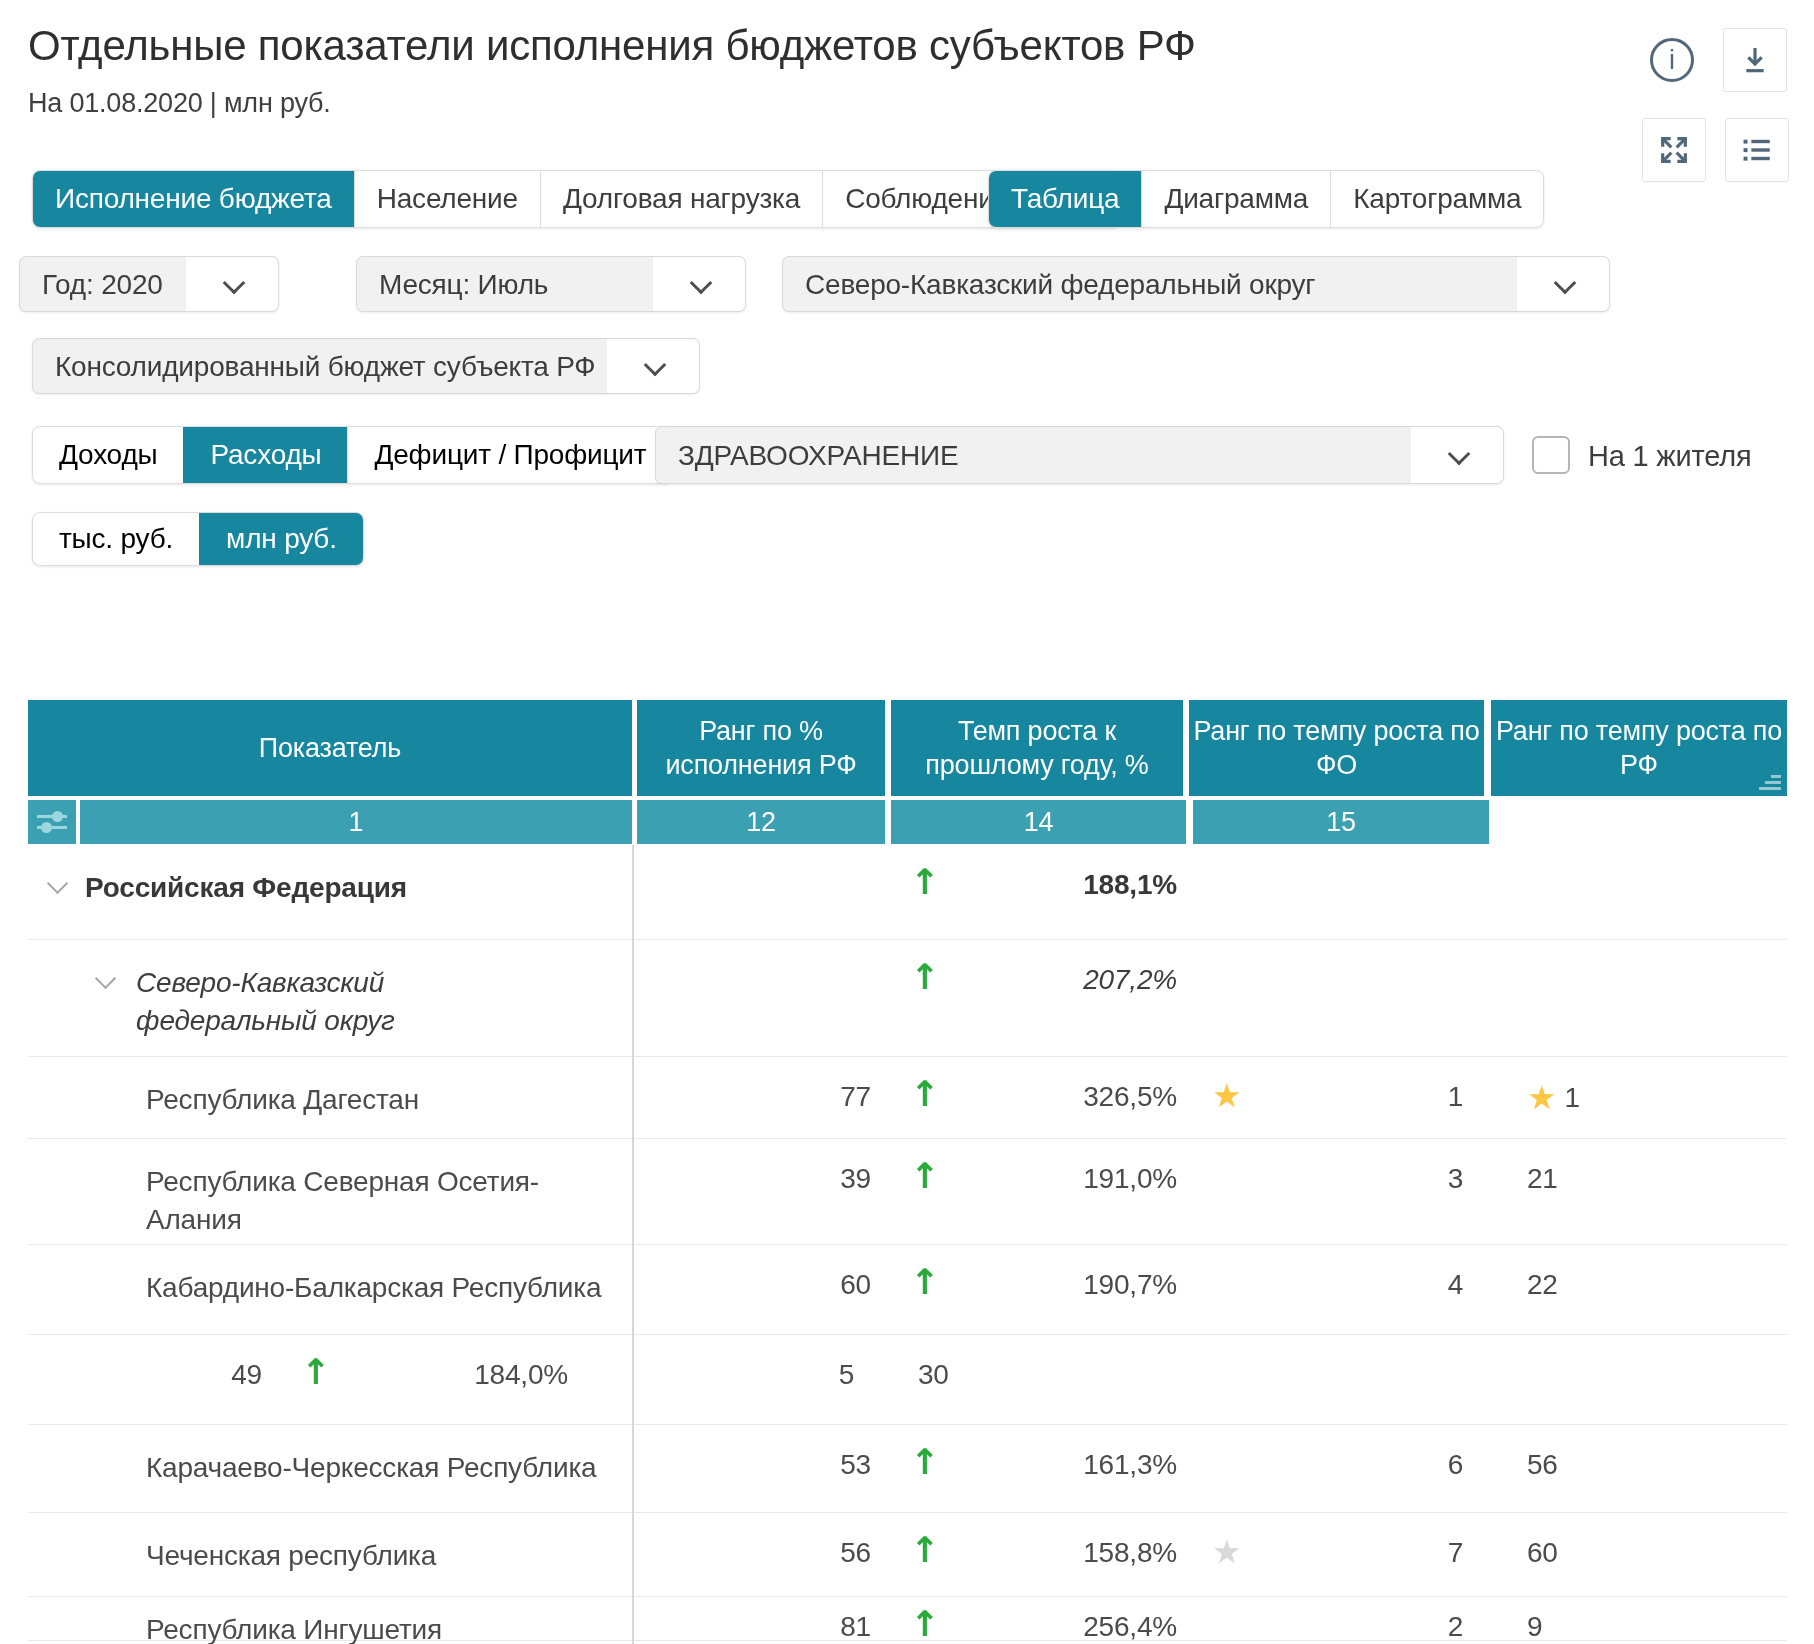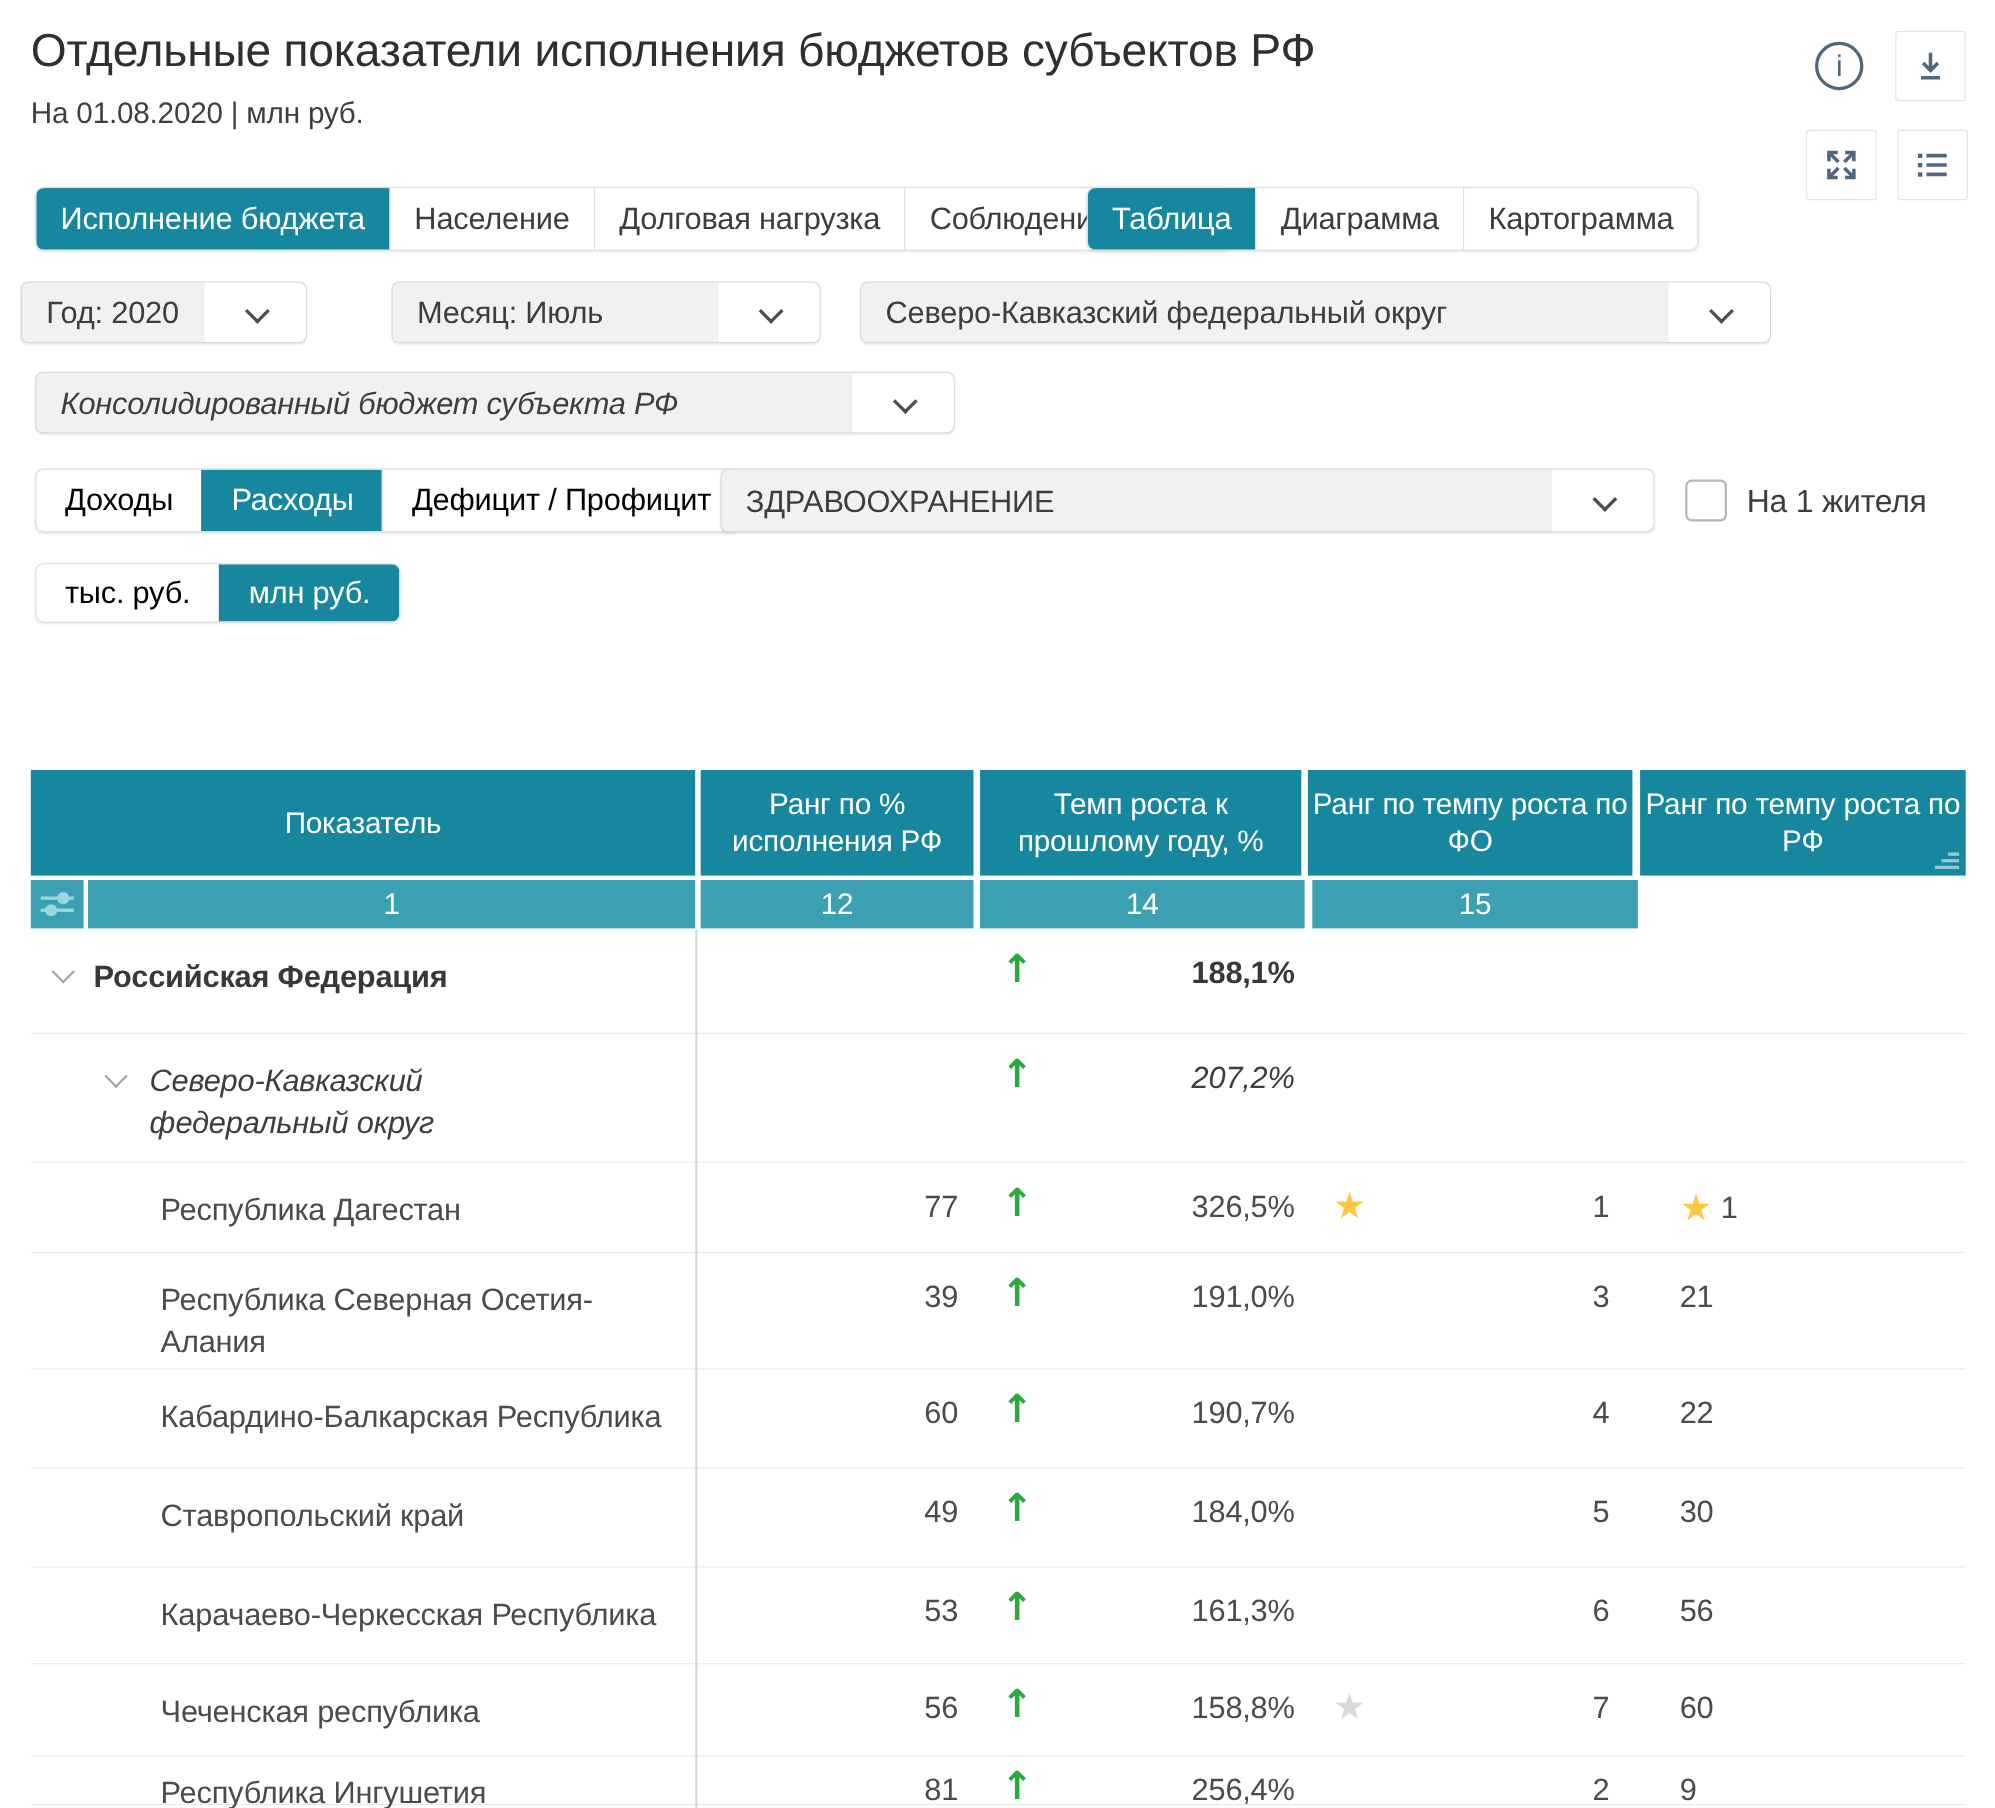--- a/index.html
+++ b/index.html
@@ -32,21 +32,21 @@
   
   .select { position:absolute; height:56px; background:#f1f1f1; border:1px solid #d9d9d9; border-radius:7px;
             box-shadow:0 1px 2px rgba(0,0,0,.08); cursor:pointer; }
   .select .lbl { position:absolute; left:22px; top:12px; font-size:28px; color:#3d3d3d; white-space:nowrap; }
   .chev-zone { position:absolute; right:0; top:0; bottom:0; width:92px; background:#fff; border-radius:0 7px 7px 0; }
   .chev { position:absolute; right:36px; top:18px; width:16px; height:16px; border-right:3px solid #4e4e4e; border-bottom:3px solid #4e4e4e;
           transform:rotate(45deg); }
   .sel-year     { left:19px;  top:256px; width:260px; }
   .sel-month    { left:356px; top:256px; width:390px; }
   .sel-district { left:782px; top:256px; width:828px; }
-  .sel-budget   { left:32px;  top:338px; width:836px;font-style:italic; }
+  .sel-budget   { left:32px;  top:338px; width:668px; }
   .sel-health   { left:655px; top:426px; width:849px; height:58px; }
   .sel-health .lbl { top:13px; } .sel-health .chev { top:19px; }
 
   
   .btngroup { position:absolute; display:flex; border:1px solid #ddd; border-radius:8px; background:#fff;
               box-shadow:0 1px 3px rgba(0,0,0,.10); overflow:hidden; }
   .bg-measure { left:32px; top:426px; height:58px; }
   .bg-units   { left:32px; top:512px; height:54px; }
   .seg { display:flex; align-items:center; padding:0 26px; font-size:28px; color:#000000; cursor:pointer; white-space:nowrap; border-left:1px solid #ddd; }
   .seg:first-child { border-left:none; }
@@ -275,21 +275,20 @@
 
     <div class="trow" style="height:90px">
       <div class="c c1b"><span class="rname ml2">Кабардино-Балкарская Республика</span></div>
       <div class="c c12b">60</div>
       <div class="c c13b"><span class="up"></span><span class="gval">190,7%</span></div>
       <div class="c c14b">4</div>
       <div class="c c15b">22</div>
     </div>
 
     <div class="trow" style="height:90px">
-      <div class="c c1b"><span class="rname ml2">Ставропольский край</span></div>
       <div class="c c12b">49</div>
       <div class="c c13b"><span class="up"></span><span class="gval">184,0%</span></div>
       <div class="c c14b">5</div>
       <div class="c c15b">30</div>
     </div>
 
     <div class="trow" style="height:88px">
       <div class="c c1b"><span class="rname ml2">Карачаево-Черкесская Республика</span></div>
       <div class="c c12b">53</div>
       <div class="c c13b"><span class="up"></span><span class="gval">161,3%</span></div>

